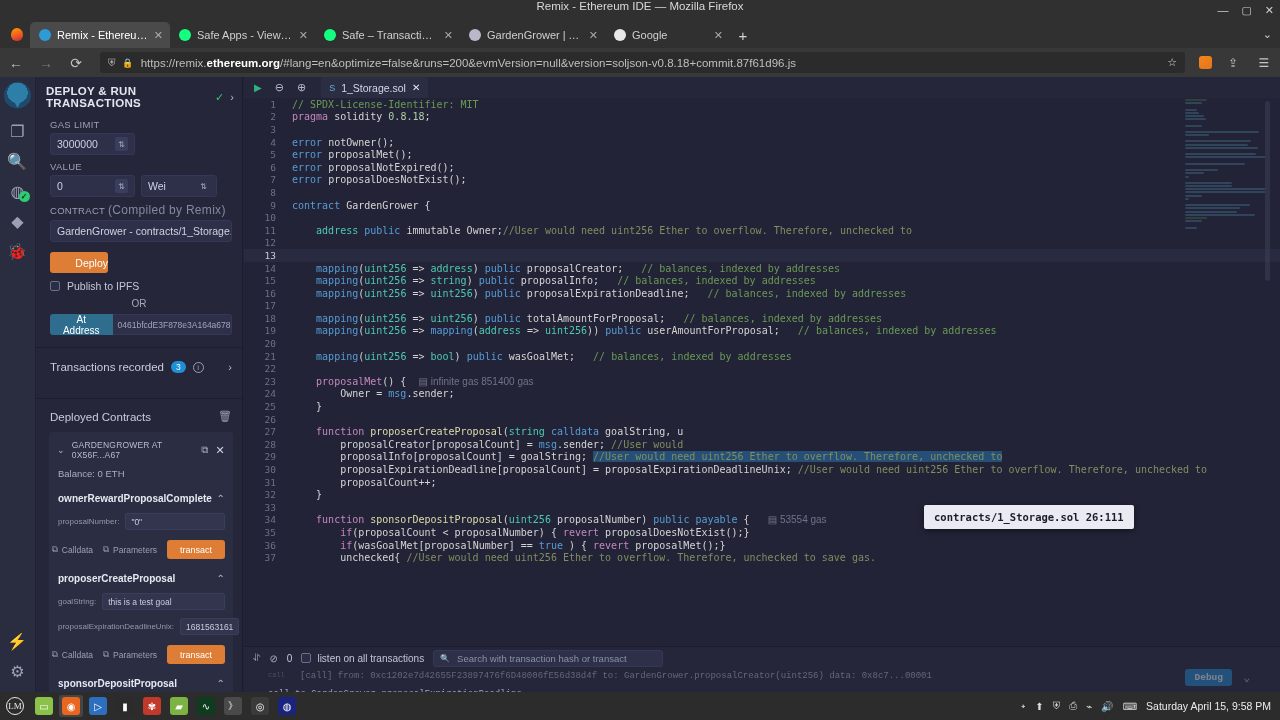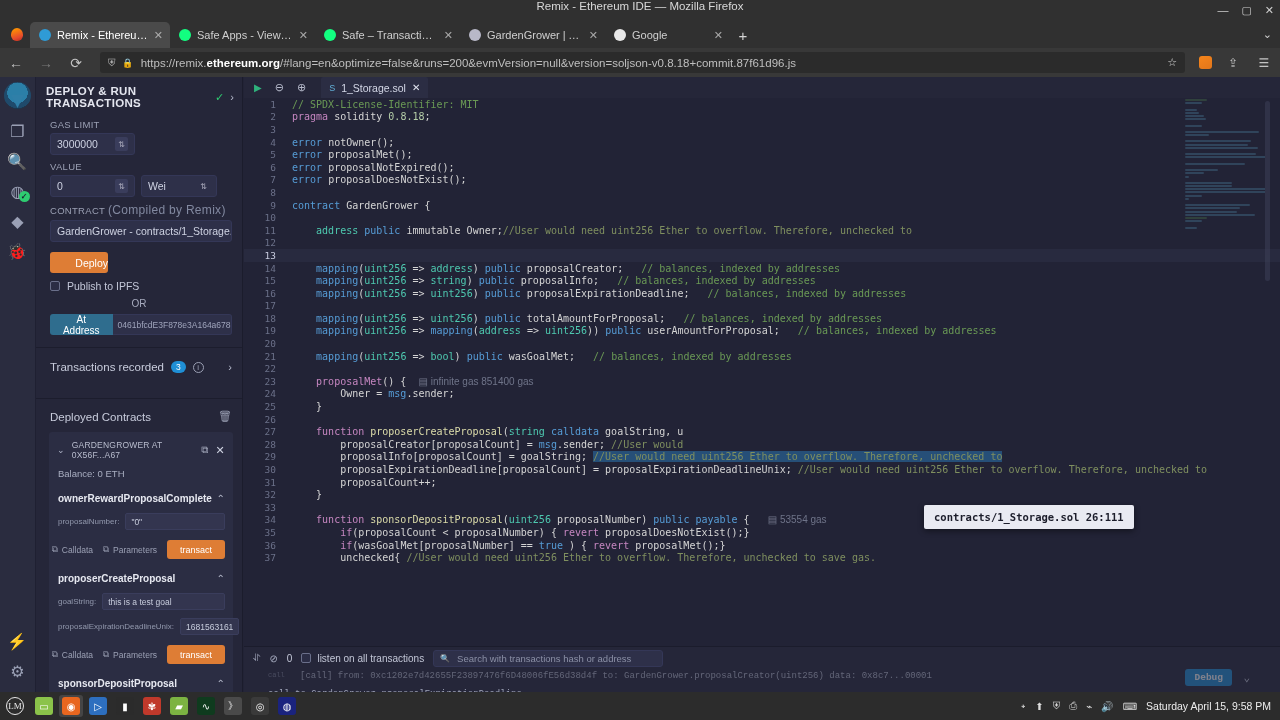--- a/index.html
+++ b/index.html
@@ -525,21 +525,21 @@
       <div class="term-bar">
         <span class="tb-ic">⥯</span>
         <span class="tb-ic">⊘</span>
         <span class="cnt">0</span>
         <span class="listen-box">
           <span class="cbx"></span>
           <span>listen on all transactions</span>
         </span>
         <span class="term-search">
           <span style="font-size:8px;">🔍</span>
-          <span>Search with transactions hash or address</span>
+          <span>Search with transaction hash or transact</span>
         </span>
       </div>
       <div class="term-body">
         <div class="term-row" style="opacity:.42;">
           <span class="term-tag">call</span>
           <span class="term-msg">[call] from: 0xc1202e7d42655F23897476f6D48006fE56d38d4f to: GardenGrower.proposalCreator(uint256) data: 0x8c7...00001</span>
           <button class="debug-btn" style="top:0;">Debug</button>
           <span class="debug-chev" style="top:2px;">⌄</span>
         </div>
         <div class="term-row" style="padding-top:8px;">

